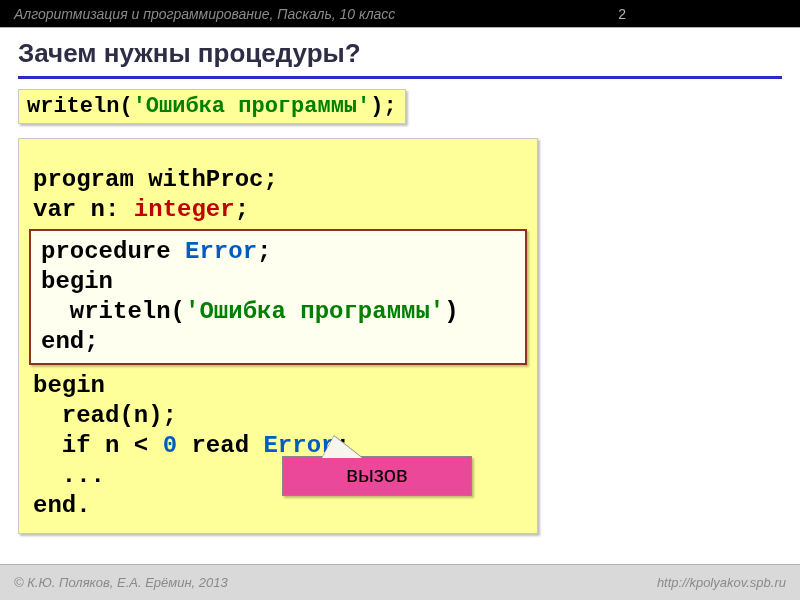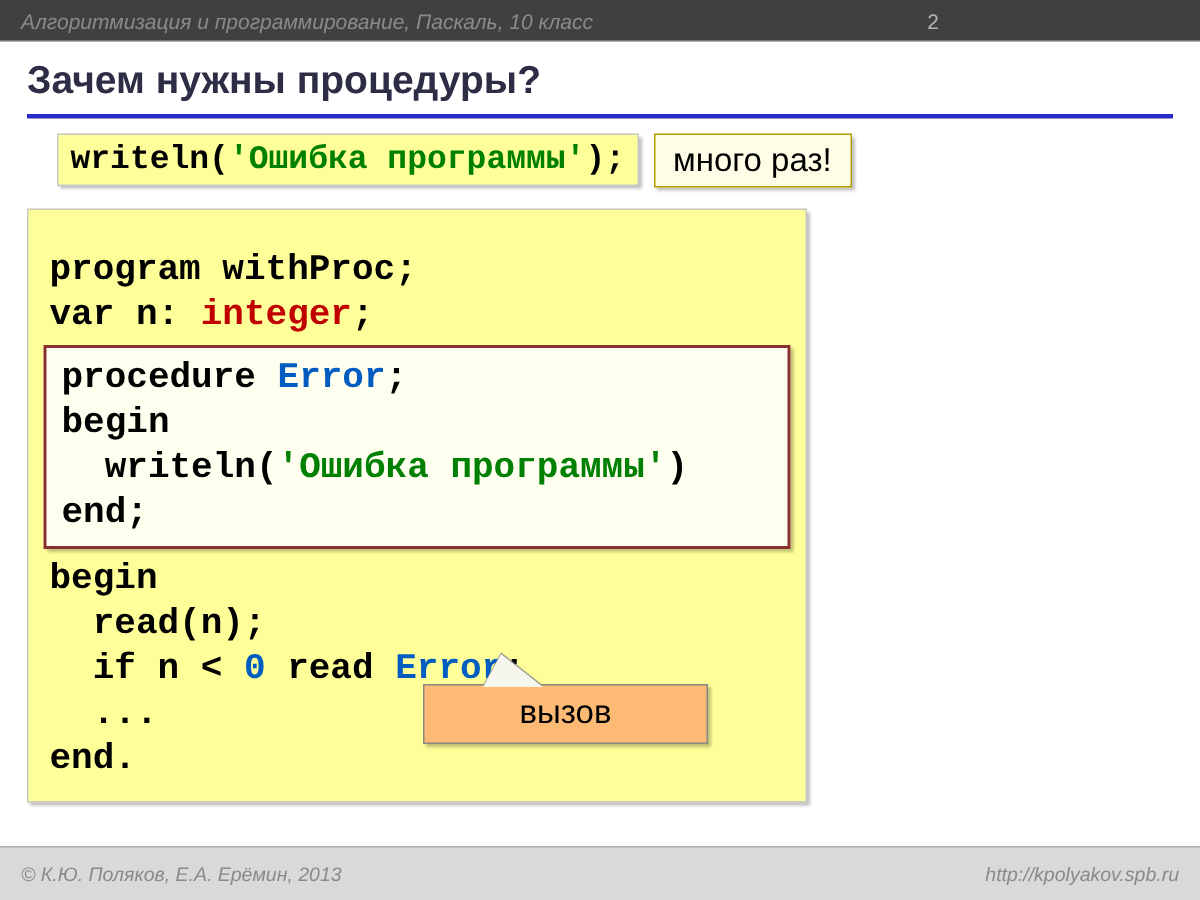--- a/index.html
+++ b/index.html
@@ -5,21 +5,21 @@
   * { box-sizing: border-box; margin: 0; padding: 0; }
   body {
     width: 800px;
     height: 600px;
     background: #fff;
     font-family: Arial, sans-serif;
     position: relative;
     overflow: hidden;
   }
   .topbar {
-    background: #404040;
+    background: #000000;
     border-bottom: 1px solid #b0b0b0;
     height: 28px;
     display: flex;
     align-items: center;
     padding: 0 14px;
     font-style: italic;
     color: #8a8a8a;
     font-size: 14px;
   }
   .topbar .pagenum {
@@ -38,21 +38,20 @@
   .rule {
     height: 3px;
     background: #2a2ac8;
     margin: 0 18px 10px 18px;
   }
   .row1 {
     display: flex;
     gap: 10px;
     align-items: flex-start;
     padding: 0 18px;
-    margin-left: 20px;
   }
   .codeinline {
     background: #ffff99;
     border: 1px solid #c8c8c8;
     box-shadow: 2px 2px 2px rgba(0,0,0,0.25);
     font-family: "Courier New", monospace;
     font-weight: bold;
     font-size: 22px;
     padding: 4px 8px;
     white-space: pre;
@@ -98,21 +97,21 @@
   .kw-green { color: #008000; }
   .kw-black { color: #000; }
   .callout2 {
     position: absolute;
     left: 282px;
     top: 456px;
     width: 190px;
     text-align: center;
   }
   .callout2 .bubble {
-    background: #fdba74;
+    background: #ec4899;
     border: 1px solid #888;
     box-shadow: 2px 2px 2px rgba(0,0,0,0.25);
     font-size: 22px;
     line-height: 1.1;
     padding: 6px 8px 8px 8px;
   }
   .callout2 .tail {
     width: 0; height: 0;
     border-left: 12px solid transparent;
     border-right: 28px solid transparent;
@@ -142,21 +141,20 @@
 <div class="topbar">
   <span>Алгоритмизация и программирование, Паскаль, 10 класс</span>
   <span class="pagenum">2</span>
 </div>
 
 <div class="heading">Зачем нужны процедуры?</div>
 <div class="rule"></div>
 
 <div class="row1">
   <div class="codeinline"><span class="kw-black">writeln(</span><span class="kw-green">'Ошибка программы'</span><span class="kw-black">);</span></div>
-  <div class="callout1">много раз!</div>
 </div>
 
 <div class="codebig-wrap">
   <div class="codebig"><span class="kw-black">program </span><span class="kw-black">withProc</span><span class="kw-black">;</span>
 <span class="kw-black">var n: </span><span class="kw-red">integer</span><span class="kw-black">;</span>
 <div class="innerbox"><span class="kw-black">procedure </span><span class="kw-blue">Error</span><span class="kw-black">;</span>
 <span class="kw-black">begin</span>
 <span class="kw-black">  writeln(</span><span class="kw-green">'Ошибка программы'</span><span class="kw-black">)</span>
 <span class="kw-black">end;</span></div><span class="kw-black">begin</span>
 <span class="kw-black">  read(n);</span>

